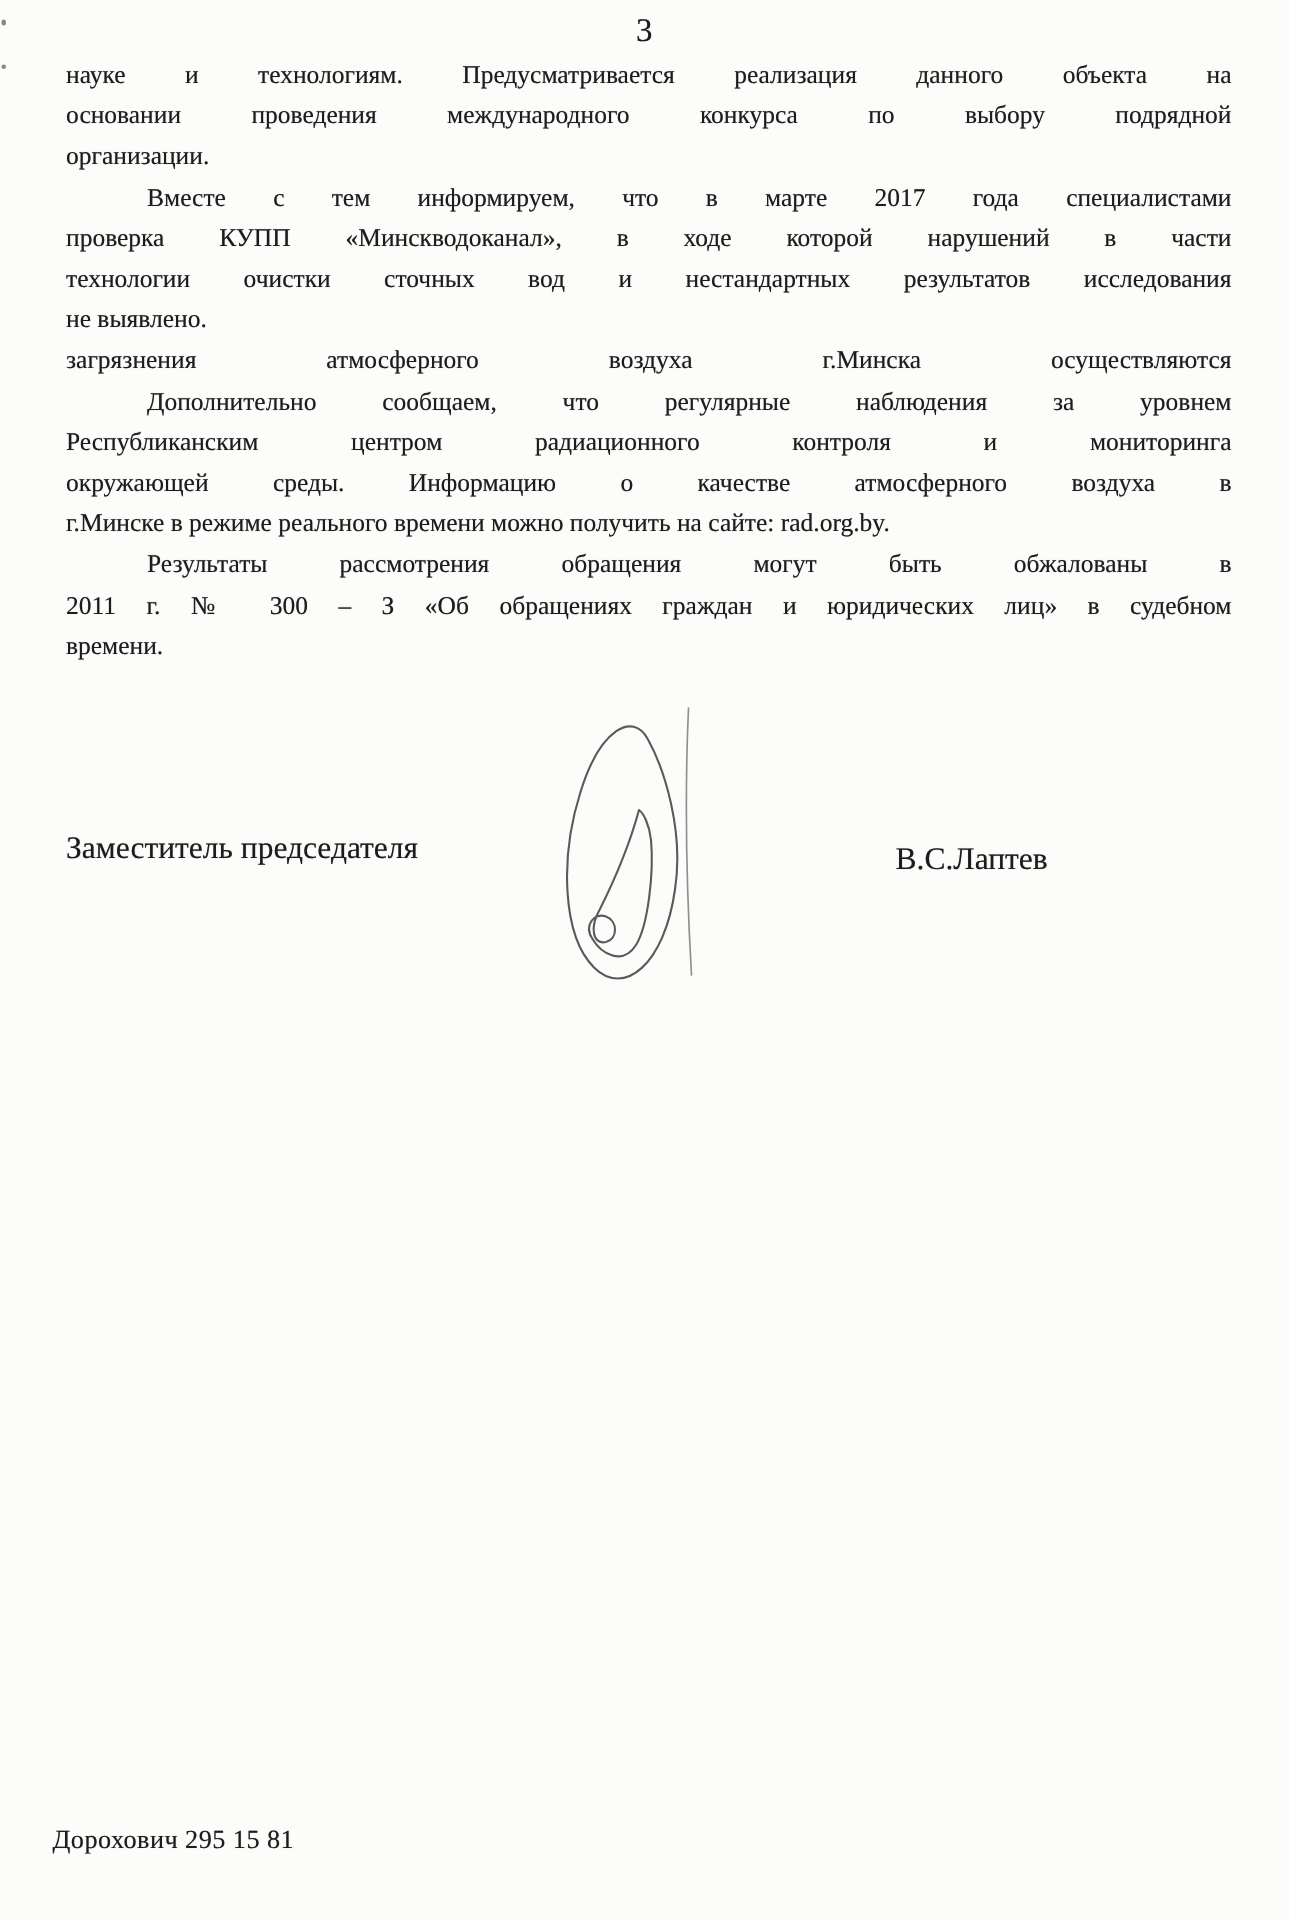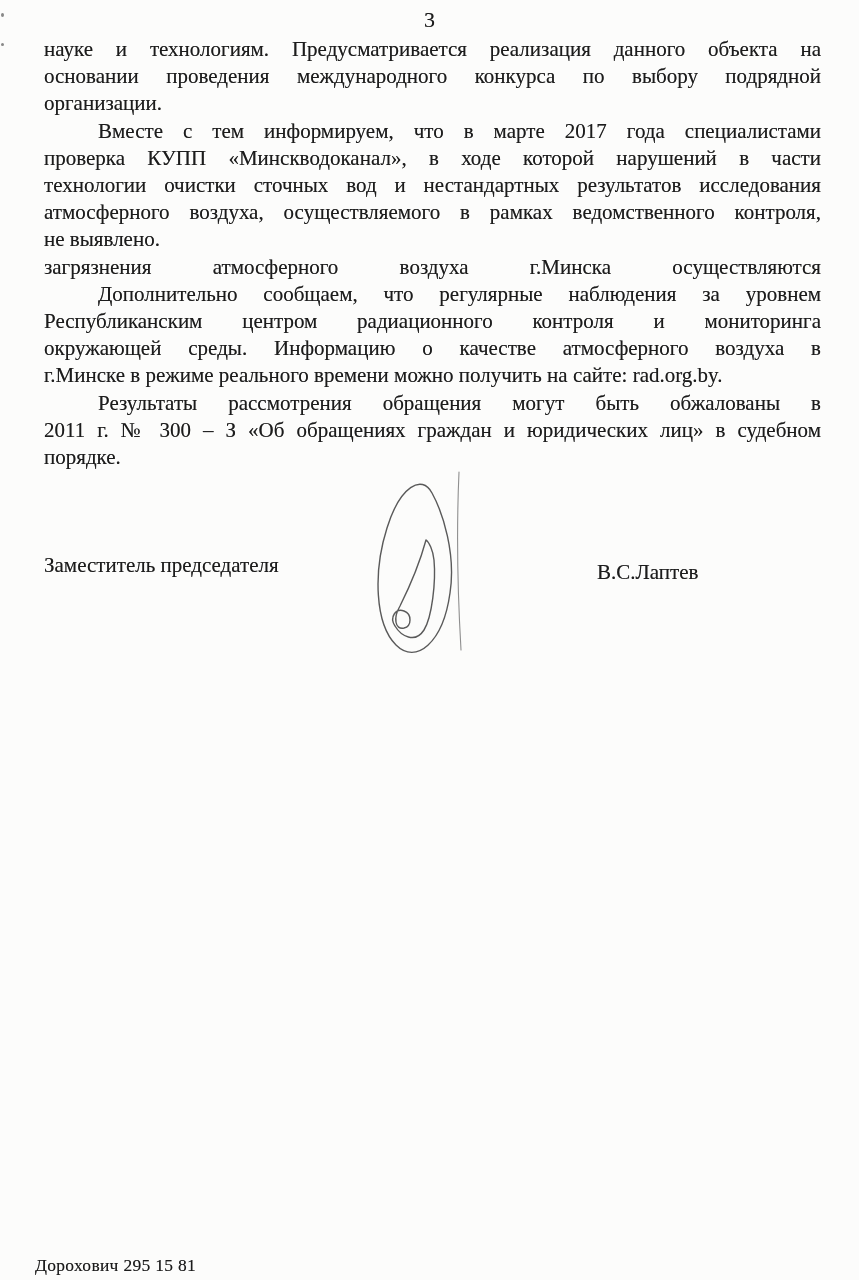--- a/index.html
+++ b/index.html
@@ -16,21 +16,21 @@
   .pagenum {
     position: absolute;
     top: 7px; left: 0; right: 0;
     text-align: center;
     font-size: 22px;
   }
   .content {
     position: absolute;
     top: 36px; left: 44px;
     width: 777px;
-    font-size: 21px;
+    font-size: 17px;
     line-height: 27.2px;
   }
   .para { margin: 0; padding: 0; }
   .ln { text-align: justify; text-align-last: justify; }
   .ln-last { text-align: justify; text-align-last: left; }
   .indent { text-indent: 54px; }
   .signoff {
     position: absolute;
     top: 553px; left: 44px;
     width: 777px; height: 40px;
@@ -39,21 +39,21 @@
   }
   .signoff-title { position: absolute; left: 0; top: 0; white-space: nowrap; }
   .signoff-name { position: absolute; left: 553px; top: 7px; white-space: nowrap; }
   .signature {
     position: absolute;
     left: 368px; top: 462px;
     width: 105px; height: 200px;
   }
   .footer {
     position: absolute;
-    left: 35px; top: 1255px;
+    left: 35px; top: 1216px;
     font-size: 17.5px;
     letter-spacing: 0.3px;
   }
   .speck {
     position: absolute;
     background: rgba(40,40,40,0.55);
     border-radius: 50%;
   }
 </style>
 </head>
@@ -66,34 +66,33 @@
   <div class="content">
     <div class="para">
       <div class="ln">науке и технологиям. Предусматривается реализация данного объекта на</div>
       <div class="ln">основании проведения международного конкурса по выбору подрядной</div>
       <div class="ln-last">организации.</div>
     </div>
     <div class="para">
       <div class="ln indent">Вместе с тем информируем, что в марте 2017 года специалистами</div>
       <div class="ln">проверка КУПП «Минскводоканал», в ходе которой нарушений в части</div>
       <div class="ln">технологии очистки сточных вод и нестандартных результатов исследования</div>
-      <div class="ln">атмосферного воздуха, осуществляемого в рамках ведомственного контроля,</div>
       <div class="ln-last">не выявлено.</div>
     </div>
     <div class="para">
       <div class="ln">загрязнения атмосферного воздуха г.Минска осуществляются</div>
       <div class="ln indent">Дополнительно сообщаем, что регулярные наблюдения за уровнем</div>
       <div class="ln">Республиканским центром радиационного контроля и мониторинга</div>
       <div class="ln">окружающей среды. Информацию о качестве атмосферного воздуха в</div>
       <div class="ln-last">г.Минске в режиме реального времени можно получить на сайте: rad.org.by.</div>
     </div>
     <div class="para">
       <div class="ln indent">Результаты рассмотрения обращения могут быть обжалованы в</div>
       <div class="ln">2011 г. № 300 – З «Об обращениях граждан и юридических лиц» в судебном</div>
-      <div class="ln-last">порядке.</div>
+      <div class="ln-last">времени.</div>
     </div>
   </div>
 
   <div class="signoff">
     <span class="signoff-title">Заместитель председателя</span>
     <span class="signoff-name">В.С.Лаптев</span>
   </div>
 
   <svg class="signature" viewBox="0 0 105 200" fill="none" xmlns="http://www.w3.org/2000/svg">
     <path d="M91,10 C88.5,66 89.5,128 93,188" stroke="#8f8f8f" stroke-width="1.1" stroke-linecap="round"></path>

